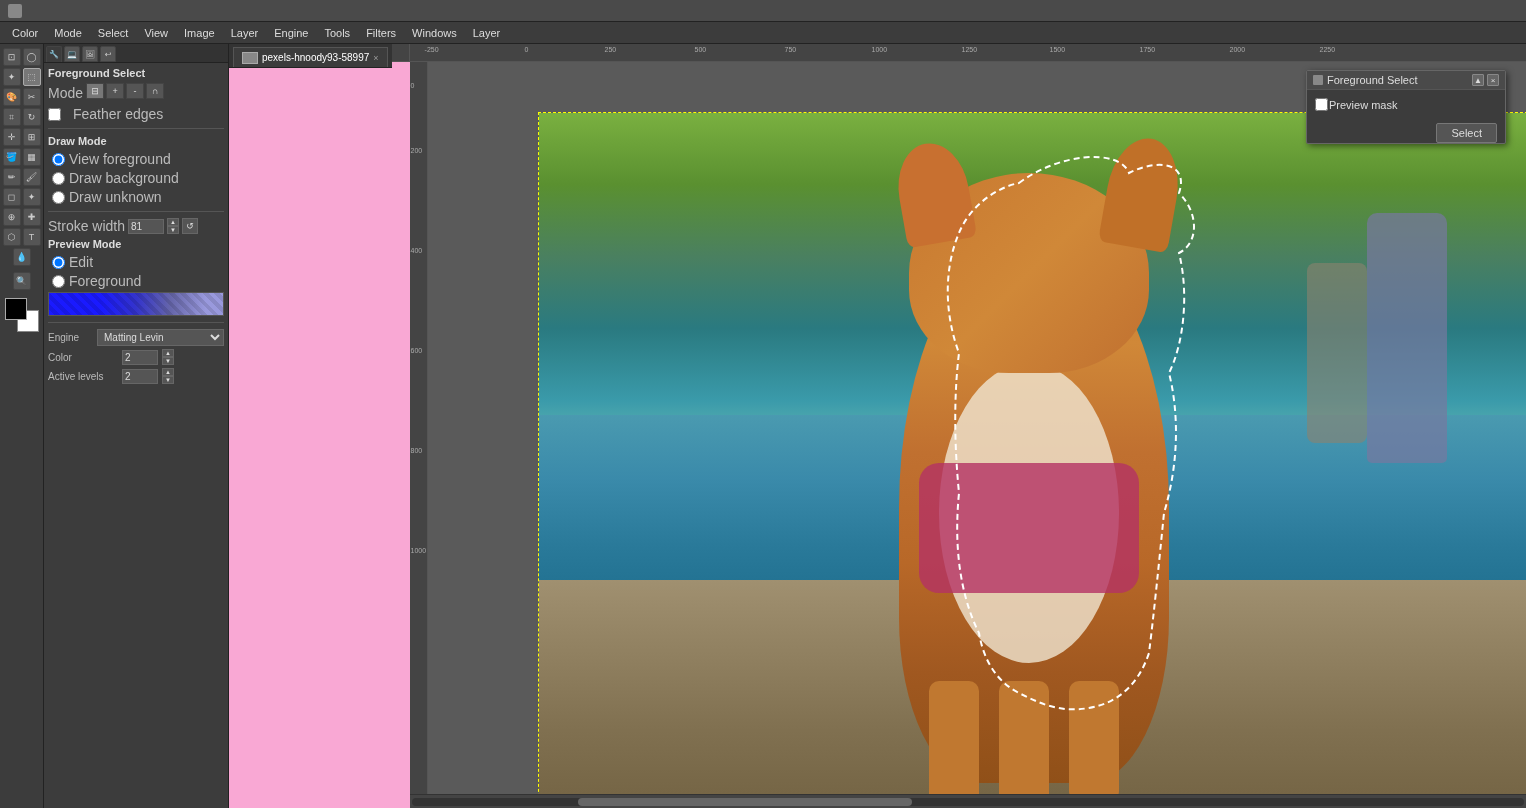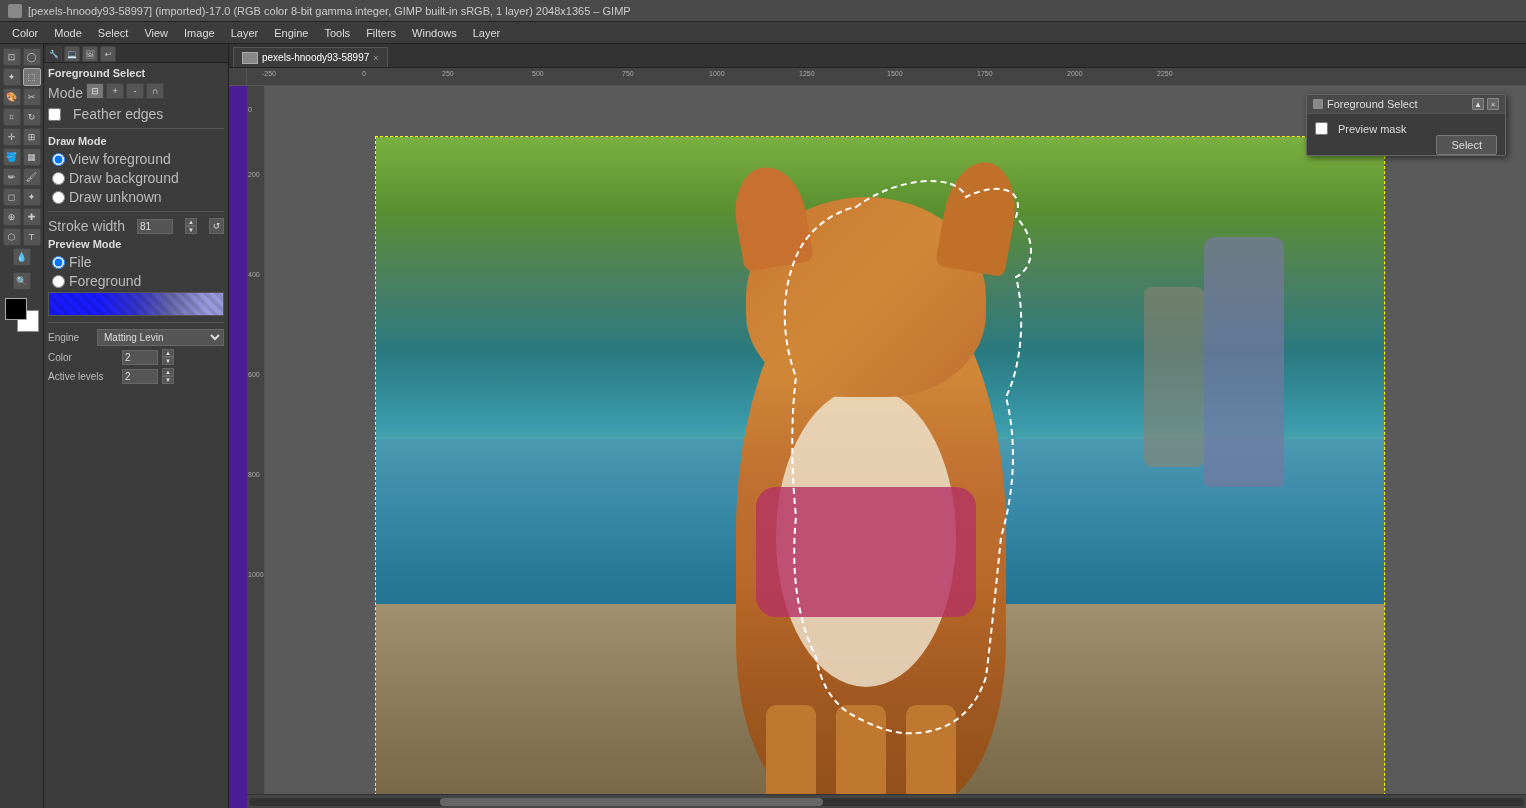--- a/index.html
+++ b/index.html
@@ -187,21 +187,21 @@
       display: flex;
       align-items: center;
       gap: 4px;
       margin-bottom: 3px;
       margin-left: 4px;
     }
     .radio-row input { cursor: pointer; }
     .stroke-row {
       display: flex;
       align-items: center;
-      gap: 12px;
+      gap: 3px;
       margin-bottom: 4px;
     }
     .stroke-input {
       width: 36px;
       background: #555;
       border: 1px solid #666;
       color: #ddd;
       font-size: 10px;
       padding: 1px 2px;
     }
@@ -290,22 +290,22 @@
       border: 1px solid #666;
       color: #ddd;
       font-size: 10px;
       padding: 1px 2px;
     }
 
     
     #canvas-area {
       flex: 1;
       display: flex;
-      flex-direction: column;
-      background: #4c1d95;
+      flex-direction: row;
+      background: #f9a8d4;
       overflow: hidden;
       justify-content: center;
     }
 
     
     #canvas-tabs {
       height: 24px;
       background: #333;
       display: flex;
       align-items: flex-end;
@@ -456,22 +456,22 @@
       cursor: pointer;
       display: flex; align-items: center; justify-content: center;
       font-size: 8px;
     }
     #fg-select-dialog .dialog-body {
       padding: 8px;
     }
     .dialog-checkbox-row {
       display: flex;
       align-items: center;
-      gap: 10px;
-      margin-bottom: 0;
+      gap: 1px;
+      margin-bottom: 12px;
     }
     .select-button {
       float: right;
       background: #555;
       border: 1px solid #777;
       color: #ddd;
       padding: 3px 14px;
       cursor: pointer;
       font-size: 11px;
       border-radius: 2px;
@@ -500,21 +500,20 @@
       height: 100%;
       background: #666;
       border-radius: 4px;
     }
   </style>
 </head>
 <body>
 
 <div id="title-bar">
   <span class="title-icon"></span>
-  <span>[pexels-hnoody93-58997] (imported)-17.0 (RGB color 8-bit gamma integer, GIMP built-in sRGB, 1 layer) 2048x1365 – GIMP</span>
 </div>
 
 <div id="menu-bar">
   <span>Color</span>
   <span>Mode</span>
   <span>Select</span>
   <span>View</span>
   <span>Image</span>
   <span>Layer</span>
   <span>Engine</span>
@@ -632,21 +631,21 @@
           <div class="spin-arrow">▲</div>
           <div class="spin-arrow">▼</div>
         </div>
         <div class="refresh-btn">↺</div>
       </div>
 
       <div class="section-title">Preview Mode</div>
 
       <div class="radio-row">
         <input type="radio" name="preview-mode" checked="" style="">
-        <span class="option-label">File</span>
+        <span class="option-label">Edit</span>
       </div>
       <div class="radio-row">
         <input type="radio" name="preview-mode" style="">
         <span class="option-label">Foreground</span>
       </div>
 
       <div class="color-preview-strip"></div>
 
       <hr class="section-divider">
 

